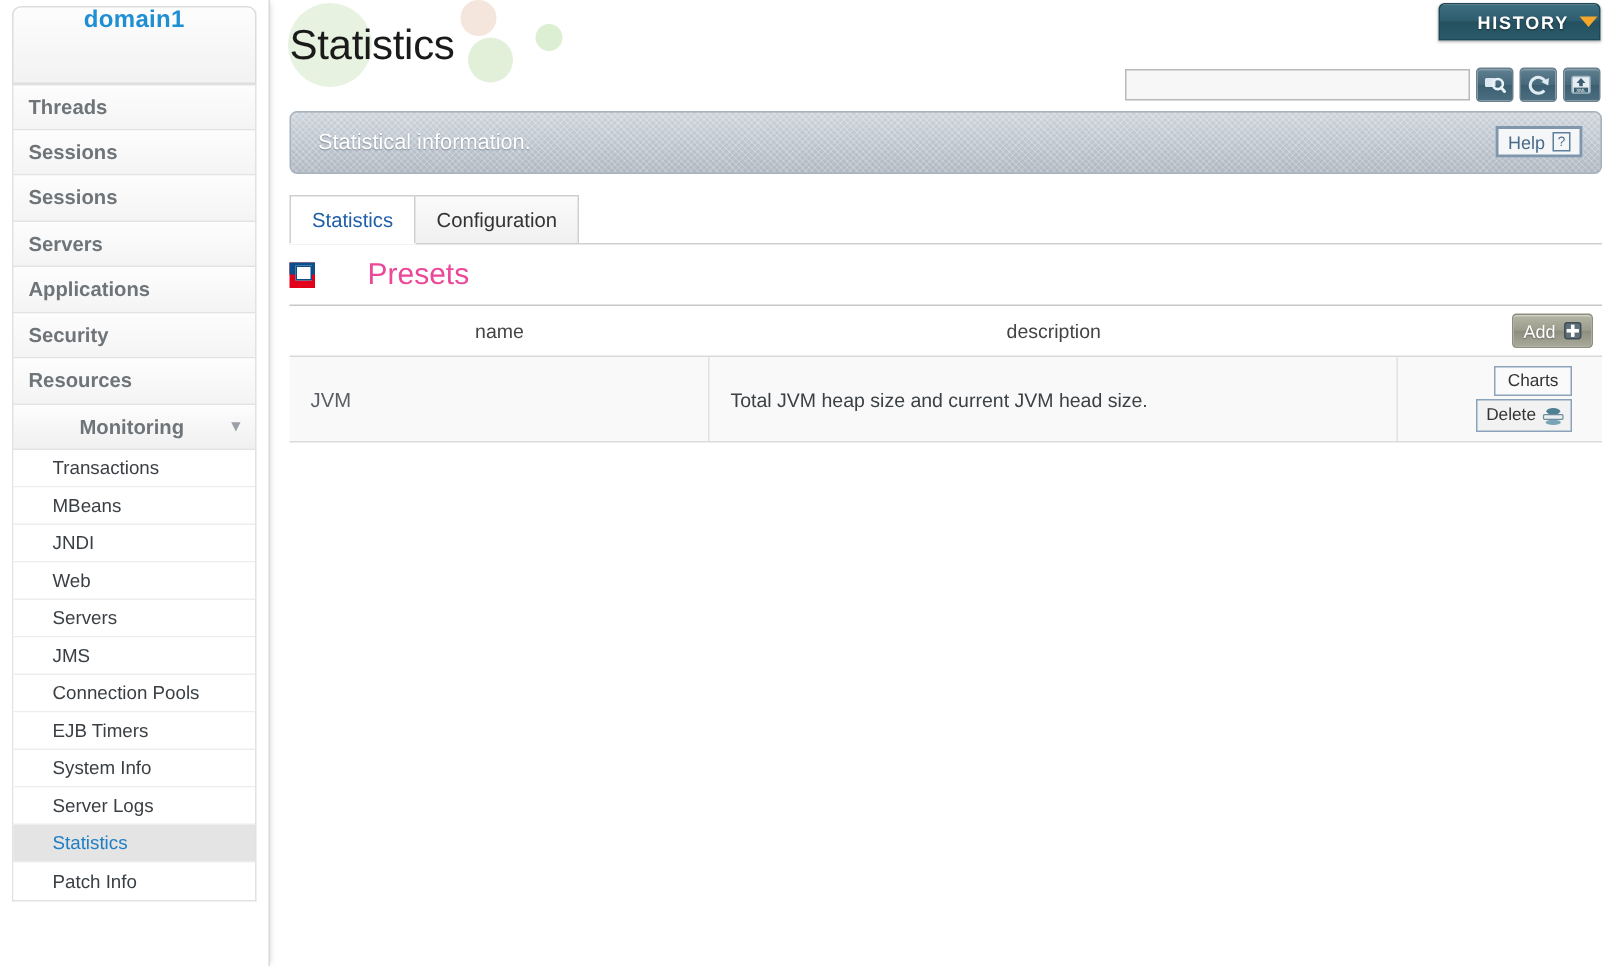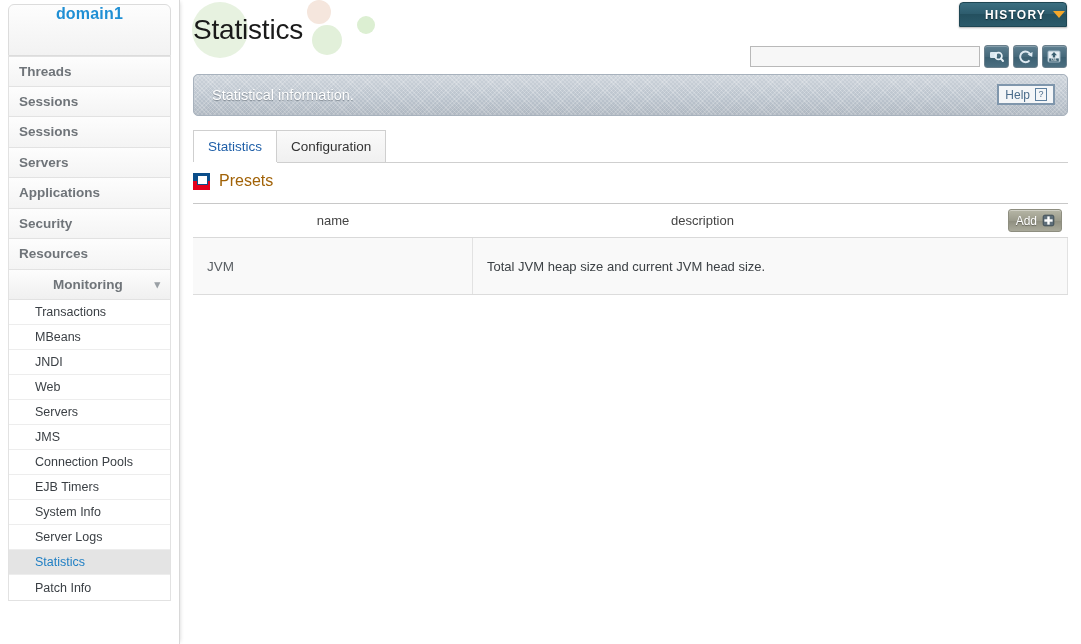--- a/index.html
+++ b/index.html
@@ -295,22 +295,23 @@
   }
   .presets-icon::after {
     content: "";
     position: absolute;
     left: 4px; top: 2px;
     width: 9px; height: 8px;
     background: #ffffff;
     border: 1px solid #0b4e8a;
   }
   .presets-title {
-    font-size: 16px;
-    color: #a16207;
+    font-size: 20px;
+    color: #ec4899;
+    margin-left: 26px;
   }
 
   
   .tbl {
     position: absolute;
     left: 13px;
     top: 203px;
     width: 875px;
     border-top: 1px solid #c8c8c8;
   }
@@ -563,17 +564,30 @@
             <rect x="2.2" y="2.2" width="10.6" height="10.6" rx="1.6" fill="#5f6f7a" stroke="#3f4d57"></rect>
             <rect x="6.3" y="3.4" width="2.4" height="8.2" fill="#ffffff"></rect>
             <rect x="3.4" y="6.3" width="8.2" height="2.4" fill="#ffffff"></rect>
           </svg>
         </div>
       </div>
 
       <div class="tbl-row">
         <div class="cell-name">JVM</div>
         <div class="cell-desc">Total JVM heap size and current JVM head size.</div>
+        <div class="cell-act">
+          <div class="charts-btn">
+            <span>Charts</span>
+          </div>
+          <div class="delete-btn">
+            <span>Delete</span>
+            <svg width="15" height="14" viewBox="0 0 15 14">
+              <ellipse cx="7.5" cy="4.2" rx="4.6" ry="2.2" fill="#4f7f93"></ellipse>
+              <rect x="1" y="6.4" width="13" height="3.2" rx="0.7" fill="#e9eef1" stroke="#6d8b9c" stroke-width="0.8"></rect>
+              <ellipse cx="7.5" cy="11.6" rx="5" ry="1.7" fill="#79a3b6"></ellipse>
+            </svg>
+          </div>
+        </div>
       </div>
     </div>
 
   </div>
 </div>
 
 </body></html>

